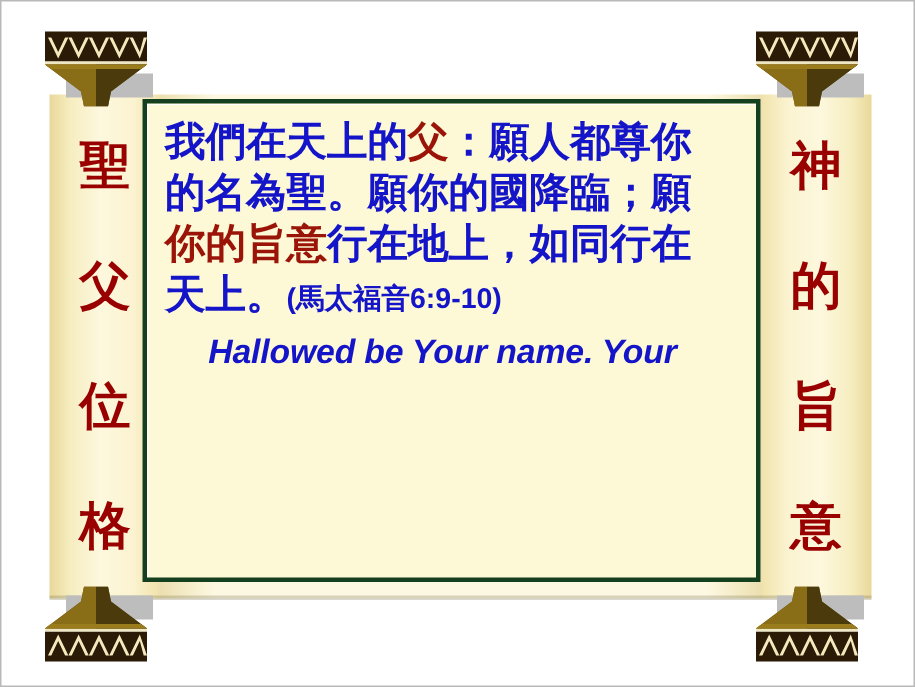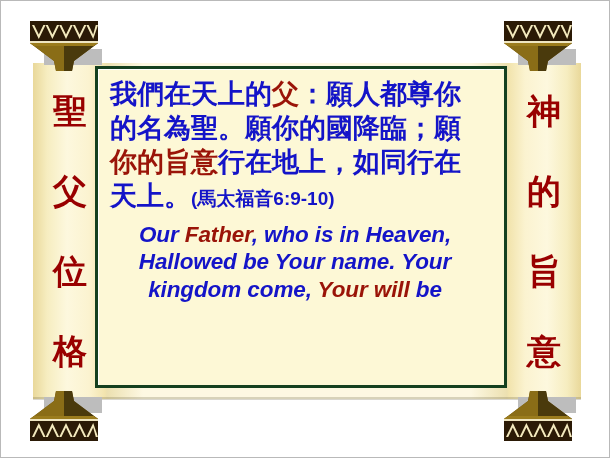--- a/index.html
+++ b/index.html
@@ -148,23 +148,21 @@
     <span class="ch">的</span>
     <span class="ch">旨</span>
     <span class="ch">意</span>
   </div>
 
   <div class="panel">
 
     <div class="cn-block"><span>我們在天上的</span><span class="hl">父</span><span>：願人都尊</span><span>你的名為聖。願你的國降臨</span><span>；願</span><span class="hl">你的旨意</span><span>行在地上，如</span><span>同行在天上。</span><span class="cn-ref">(馬太福音6:9-10)</span></div>
 
     <div class="en-block">
-      <span class="en-line"><span>Our </span><span class="hl">Father</span><span>, who is in Heaven,</span></span>
       <span class="en-line">Hallowed be Your name. Your</span>
-      <span class="en-line"><span>kingdom come, </span><span class="hl">Your will</span><span> be</span></span>
     </div>
 
   </div>
 
   <div class="orn" id="orn-tl">
     <svg width="74" height="52" viewBox="0 0 74 52" xmlns="http://www.w3.org/2000/svg">
       <g>
         <rect x="16" y="30" width="58" height="16" fill="#bdbdbd"></rect>
         <rect x="2" y="2" width="68" height="20" fill="#2b1a06"></rect>
         <g fill="#f3e9bd">

